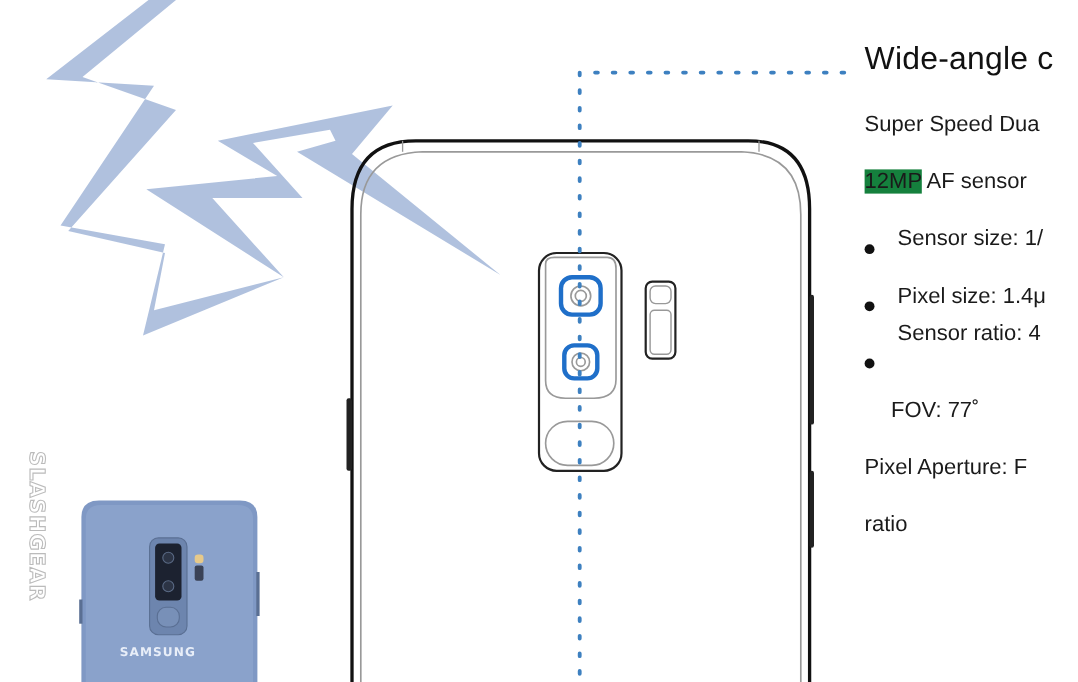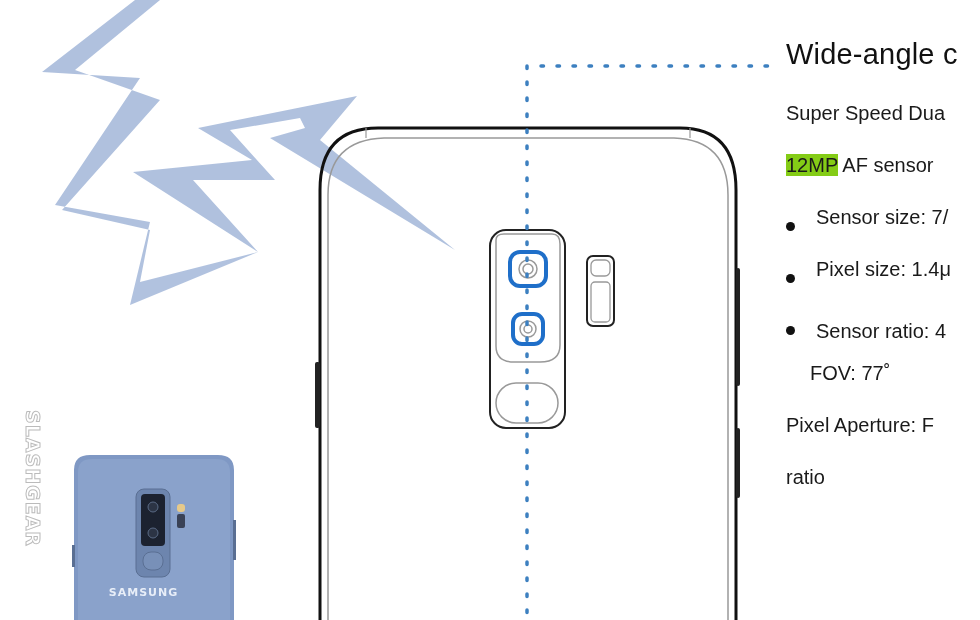--- a/index.html
+++ b/index.html
@@ -1,21 +1,21 @@
 <!DOCTYPE html>
 <html><head>
 <meta charset="utf-8">
 <style>
   html, body { margin: 0; padding: 0; }
   body { width: 980px; height: 620px; position: relative; overflow: hidden; background: #ffffff; font-family: "DejaVu Sans", sans-serif; }
   .abs { position: absolute; }
   #diagram-svg { position: absolute; left: 0; top: 0; width: 980px; height: 620px; }
   .spec-title { left: 786px; top: 38px; font-size: 29px; color: #111; white-space: nowrap; font-family: Liberation Sans, sans-serif; letter-spacing: 0.2px; }
   .spec-line { left: 786px; font-size: 20px; color: #1a1a1a; white-space: nowrap; font-family: "Liberation Sans", sans-serif; }
-  .hl { background: #84cc16; }
+  .hl { background: #15803d; }
   .bullet { position: absolute; left: 786px; width: 9px; height: 9px; border-radius: 50%; background: #111; }
   .watermark { left: 22px; top: 410px; width: 20px; height: 200px; }
   .watermark span { display: block; writing-mode: vertical-rl; font-family: "DejaVu Sans", sans-serif; font-size: 19px; font-weight: bold; color: #fff; -webkit-text-stroke: 1px #bbb; letter-spacing: 1px; }
 </style>
 </head>
 <body>
 
 <svg id="diagram-svg" viewBox="0 0 980 620">
 
   <g fill="#a8bbdb" opacity="0.9">
@@ -73,21 +73,21 @@
 
 <div class="abs watermark">
   <span>SLASHGEAR</span>
 </div>
 
 <div class="abs spec-title">Wide-angle c</div>
 <div class="abs spec-line" style="top:102px;">Super Speed Dua</div>
 <div class="abs spec-line" style="top:154px;"><span class="hl">12MP</span><span> AF sensor</span></div>
 
 <div class="bullet" style="top:222px;"></div>
-<div class="abs spec-line" style="left:816px; top:206px;">Sensor size: 7/</div>
+<div class="abs spec-line" style="left:816px; top:206px;">Sensor size: 1/</div>
 <div class="bullet" style="top:274px;"></div>
 <div class="abs spec-line" style="left:816px; top:258px;">Pixel size: 1.4μ</div>
 <div class="bullet" style="top:326px;"></div>
-<div class="abs spec-line" style="left:816px; top:320px;">Sensor ratio: 4</div>
+<div class="abs spec-line" style="left:816px; top:292px;">Sensor ratio: 4</div>
 
 <div class="abs spec-line" style="top:362px;margin-left:24px;">FOV: 77˚</div>
 <div class="abs spec-line" style="top:414px;">Pixel Aperture: F</div>
 <div class="abs spec-line" style="top:466px;">ratio</div>
 
 </body></html>

